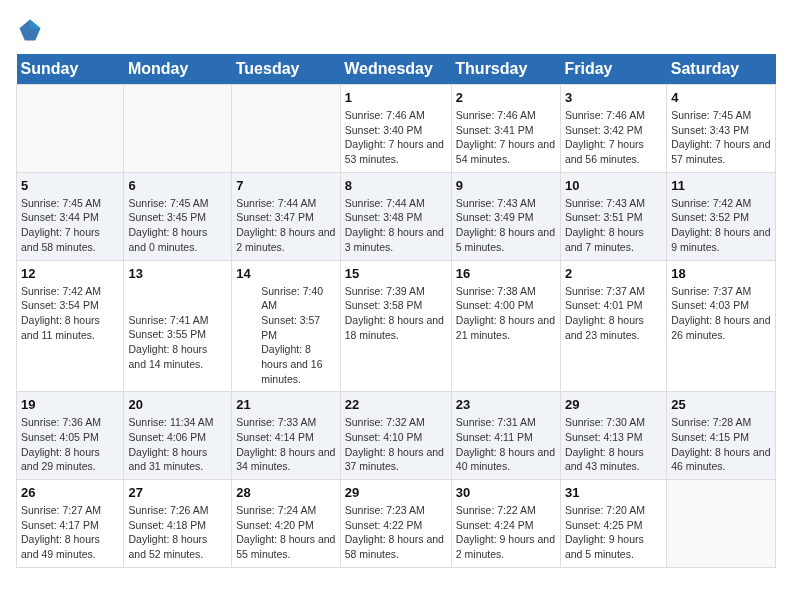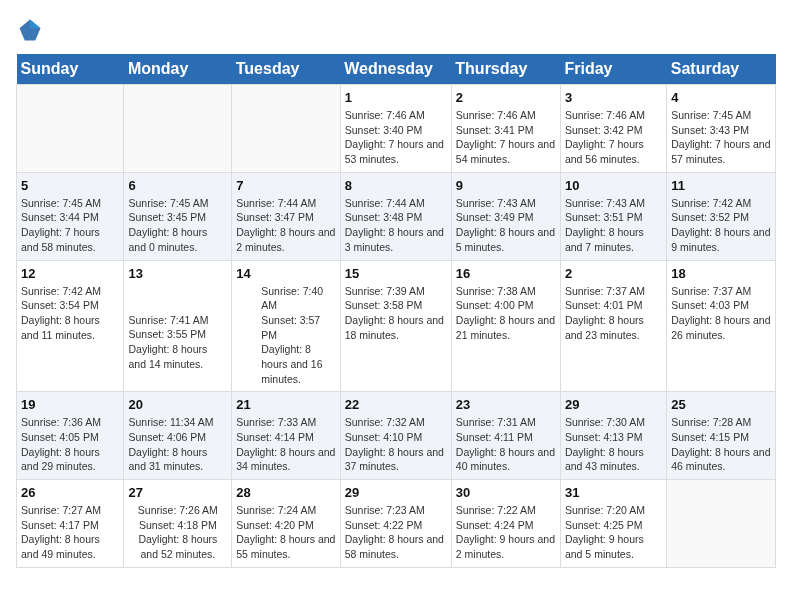--- a/index.html
+++ b/index.html
@@ -286,21 +286,21 @@
       </tr>
       <tr>
         <td>
           <div class="day-number">26</div>
           <div class="day-info" style="white-space: pre-line;">Sunrise: 7:27 AM
 Sunset: 4:17 PM
 Daylight: 8 hours and 49 minutes.</div>
         </td>
         <td>
           <div class="day-number">27</div>
-          <div class="day-info" style="white-space: pre-line; text-align: center;">Sunrise: 7:26 AM
+          <div class="day-info" style="white-space: pre-line;">Sunrise: 7:26 AM
 Sunset: 4:18 PM
 Daylight: 8 hours and 52 minutes.</div>
         </td>
         <td>
           <div class="day-number">28</div>
           <div class="day-info" style="white-space: pre-line;">Sunrise: 7:24 AM
 Sunset: 4:20 PM
 Daylight: 8 hours and 55 minutes.</div>
         </td>
         <td>

